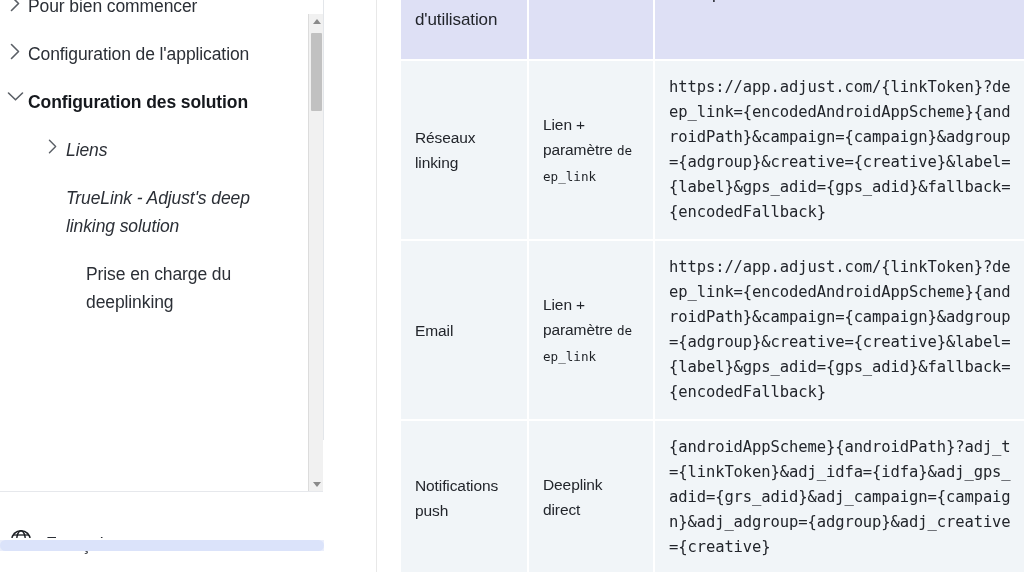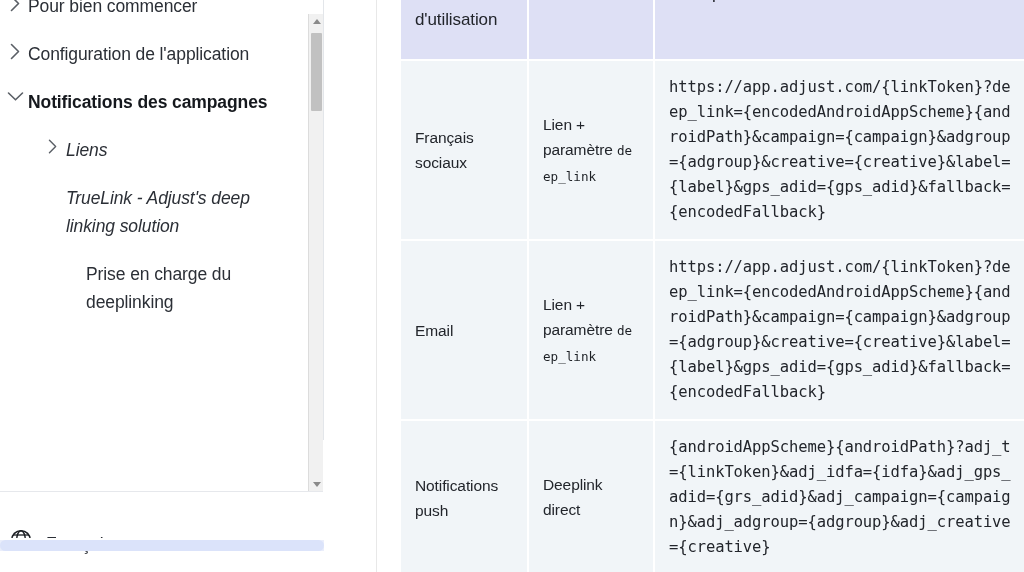--- a/index.html
+++ b/index.html
@@ -212,21 +212,21 @@
           </span>
           <span class="nav-label">Configuration de l'application</span>
         </div>
 
         <div class="nav-item lvl0 bold">
           <span class="chev">
             <svg width="17" height="11" viewBox="0 0 17 11">
                 <path d="M1.5 2 L8.5 8.8 L15.5 2" fill="none" stroke="currentColor" stroke-width="1.6" stroke-linecap="round" stroke-linejoin="round"></path>
               </svg>
           </span>
-          <span class="nav-label">Notifications des campagnes</span>
+          <span class="nav-label">Configuration des solution</span>
         </div>
 
         <div class="nav-item lvl1">
           <span class="chev">
             <svg width="10" height="15" viewBox="0 0 11 17">
                 <path d="M1.5 1.5 L8.5 8.5 L1.5 15.5" fill="none" stroke="currentColor" stroke-width="1.6" stroke-linecap="round" stroke-linejoin="round"></path>
               </svg>
           </span>
           <span class="nav-label">Liens</span>
         </div>
@@ -285,21 +285,21 @@
         <thead>
           <tr>
             <th>Cas d'utilisation</th>
             <th>Format</th>
             <th>Exemple</th>
           </tr>
         </thead>
         <tbody>
 
           <tr>
-            <td>Français sociaux</td>
+            <td>Réseaux linking</td>
             <td class="fmt-cell"><span>Lien + paramètre </span><code class="inline">deep_link</code></td>
             <td class="code-cell">https://app.adjust.com/{linkToken}?deep_link={encodedAndroidAppScheme}{androidPath}&amp;campaign={campaign}&amp;adgroup={adgroup}&amp;creative={creative}&amp;label={label}&amp;gps_adid={gps_adid}&amp;fallback={encodedFallback}</td>
           </tr>
 
           <tr>
             <td>Email</td>
             <td class="fmt-cell"><span>Lien + paramètre </span><code class="inline">deep_link</code></td>
             <td class="code-cell">https://app.adjust.com/{linkToken}?deep_link={encodedAndroidAppScheme}{androidPath}&amp;campaign={campaign}&amp;adgroup={adgroup}&amp;creative={creative}&amp;label={label}&amp;gps_adid={gps_adid}&amp;fallback={encodedFallback}</td>
           </tr>
 

